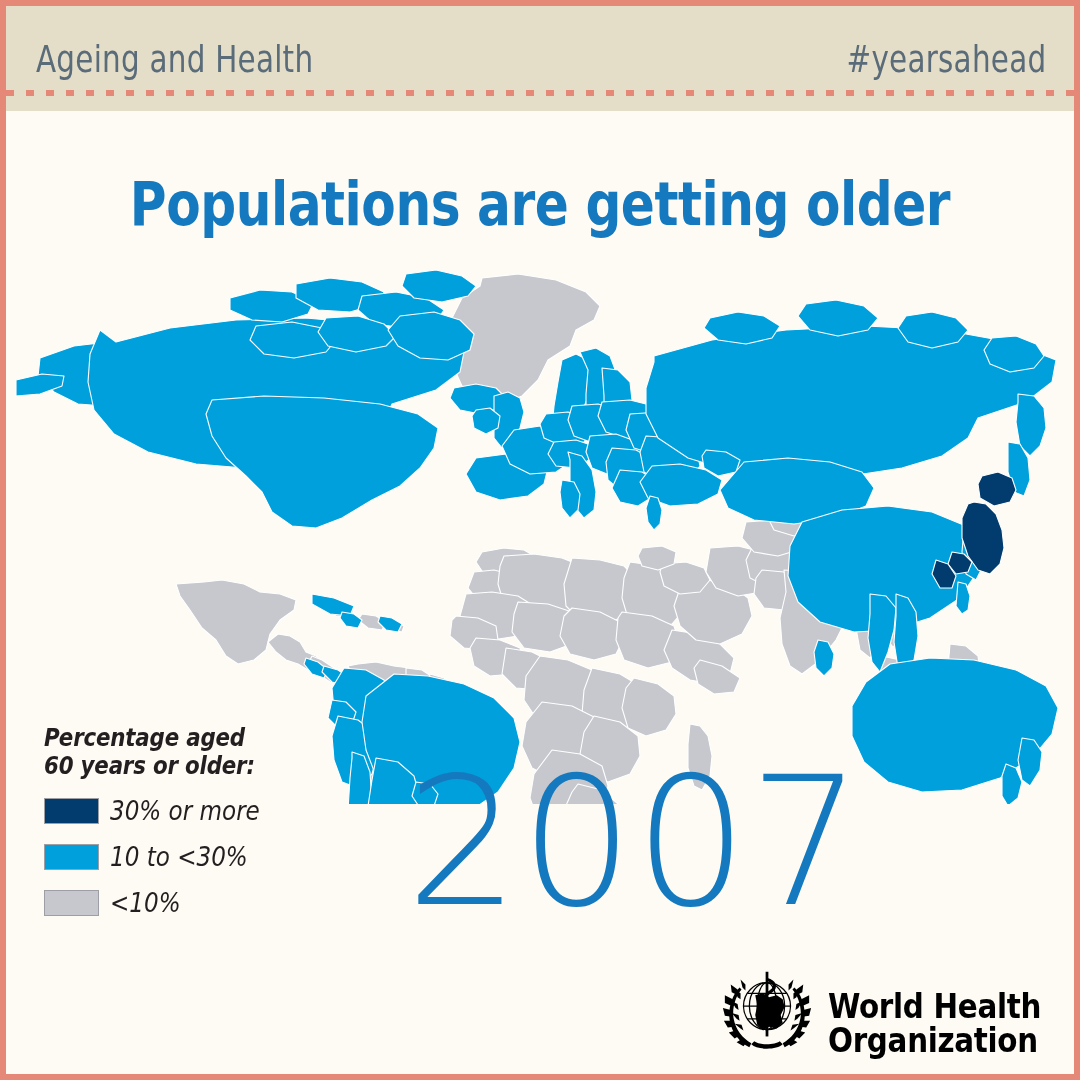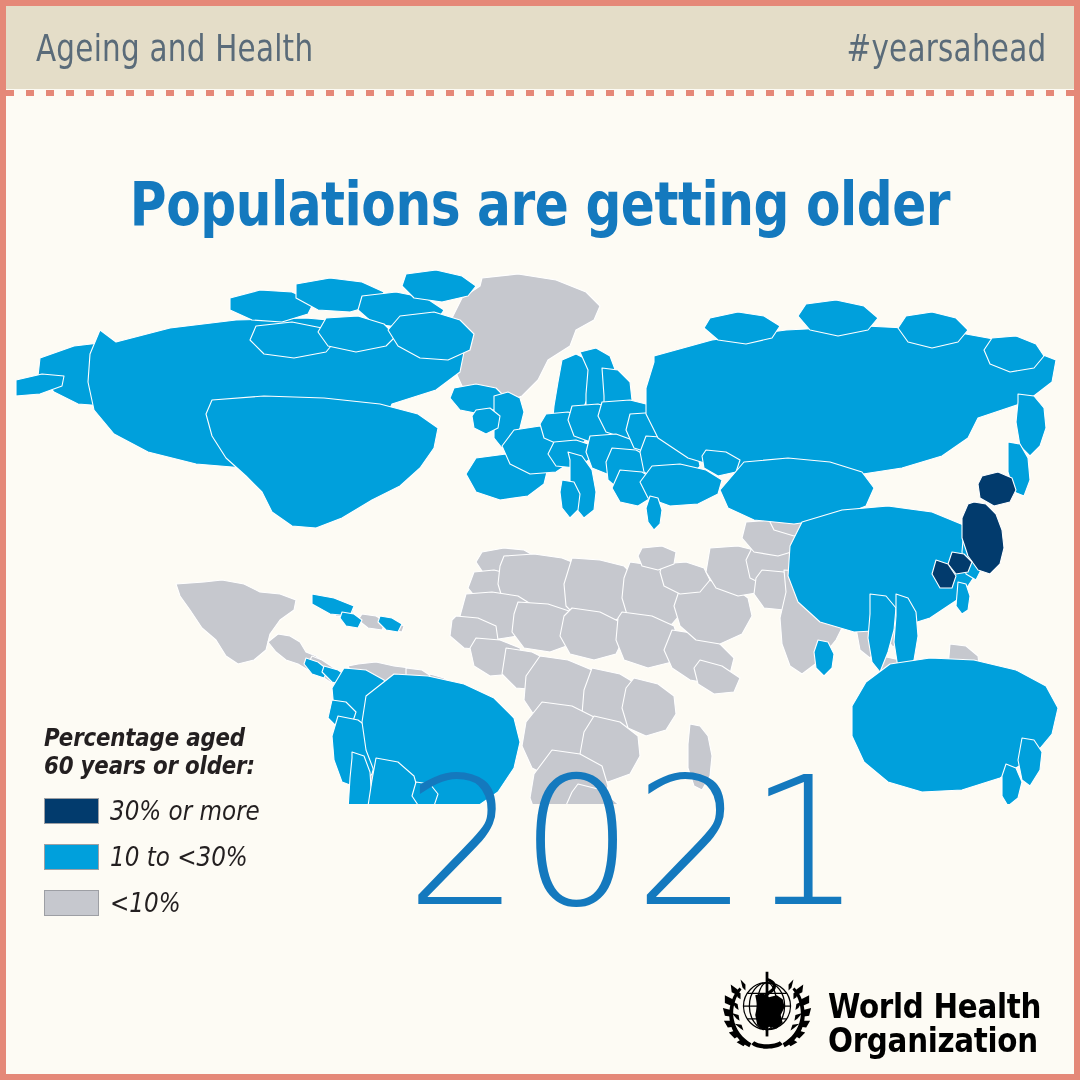--- a/index.html
+++ b/index.html
@@ -13,21 +13,21 @@
     position:relative;
     width:1080px; height:1080px;
     background:#fdfbf4;
     border:6px solid #e58878;
     overflow:hidden;
   }
 
   
   #header{
     position:absolute; left:0; top:0; right:0;
-    height:83px;
+    height:105px;
     background:#e4ddc8;
     display:flex; align-items:center; justify-content:space-between;
     padding:0 28px 0 30px;
   }
   #header .h-text{
     font-family:"Liberation Sans Narrow","DejaVu Sans Condensed","Liberation Sans",sans-serif;
     font-size:38px;
     font-weight:400;
     color:#5a6b79;
     letter-spacing:.3px;
@@ -346,21 +346,21 @@
 
           <path d="M968 238 l12 2 10 10 6 16 2 18 -4 16 -10 10 -12 -4 -10 -14 -6 -18 0 -20 6 -14 z"></path>
 
           <path d="M946 288 l12 2 8 8 -4 10 -12 2 -8 -10 z"></path>
           <path d="M930 296 l12 4 8 12 -4 12 -12 0 -8 -14 z"></path>
         </g>
       </g>
     </svg>
   </div>
 
-  <div id="year" style="color: rgb(20, 121, 190);">2021</div>
+  <div id="year" style="color: rgb(20, 121, 190);">2007</div>
 
   <div id="legend">
     <div class="ltitle">
       <div>Percentage aged</div>
       <div>60 years or older:</div>
     </div>
 
     <div class="lrow">
       <div class="sw" style="background:#023B6D"></div>
       <div class="ltxt">30% or more</div>

